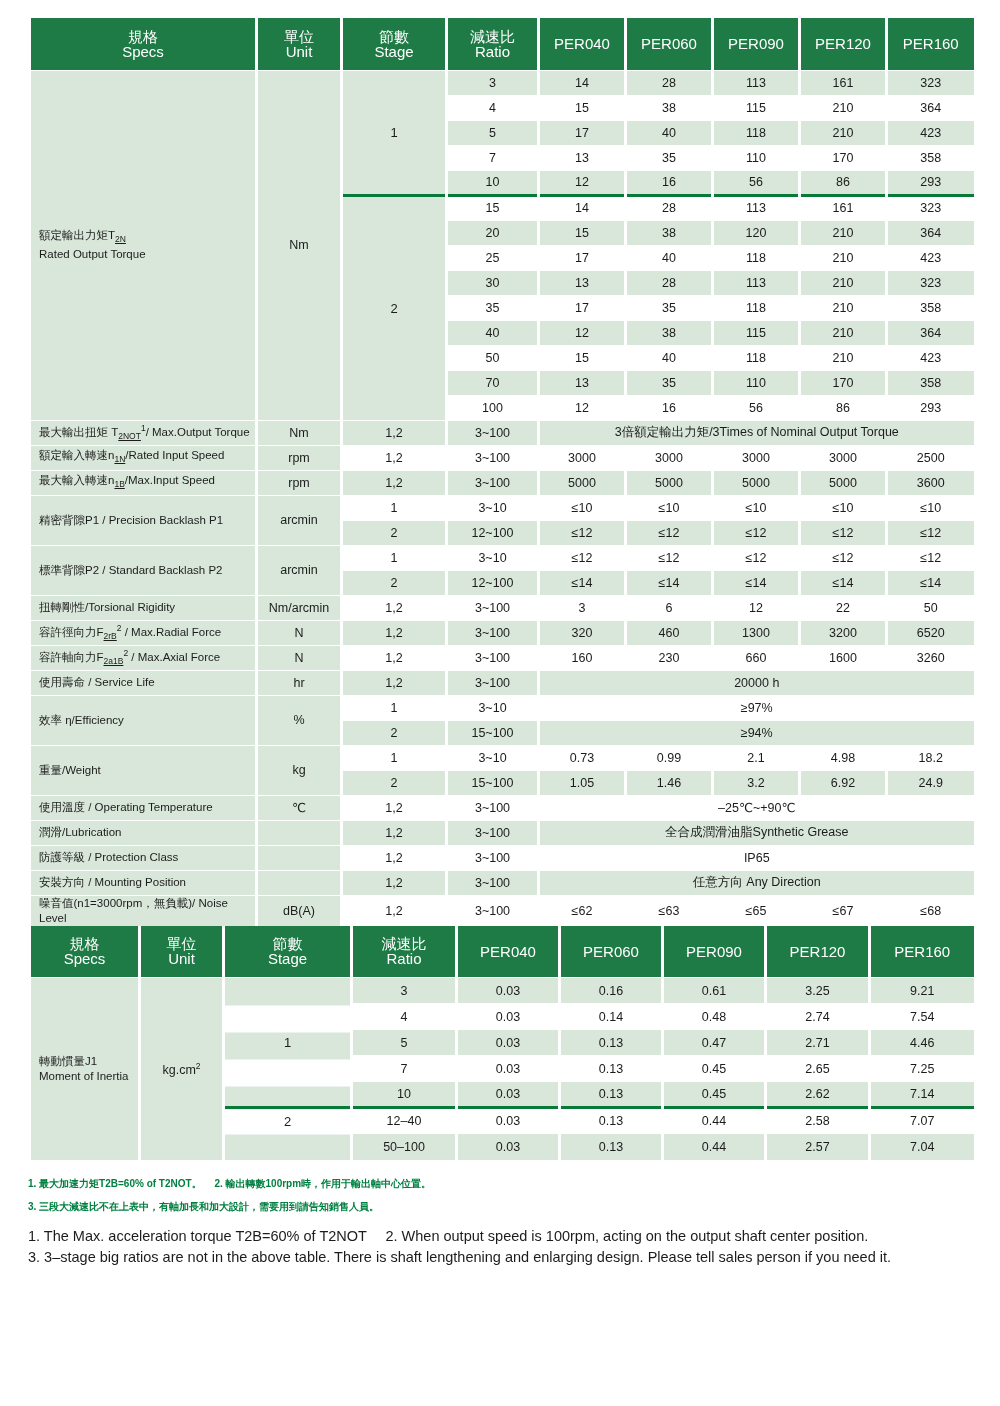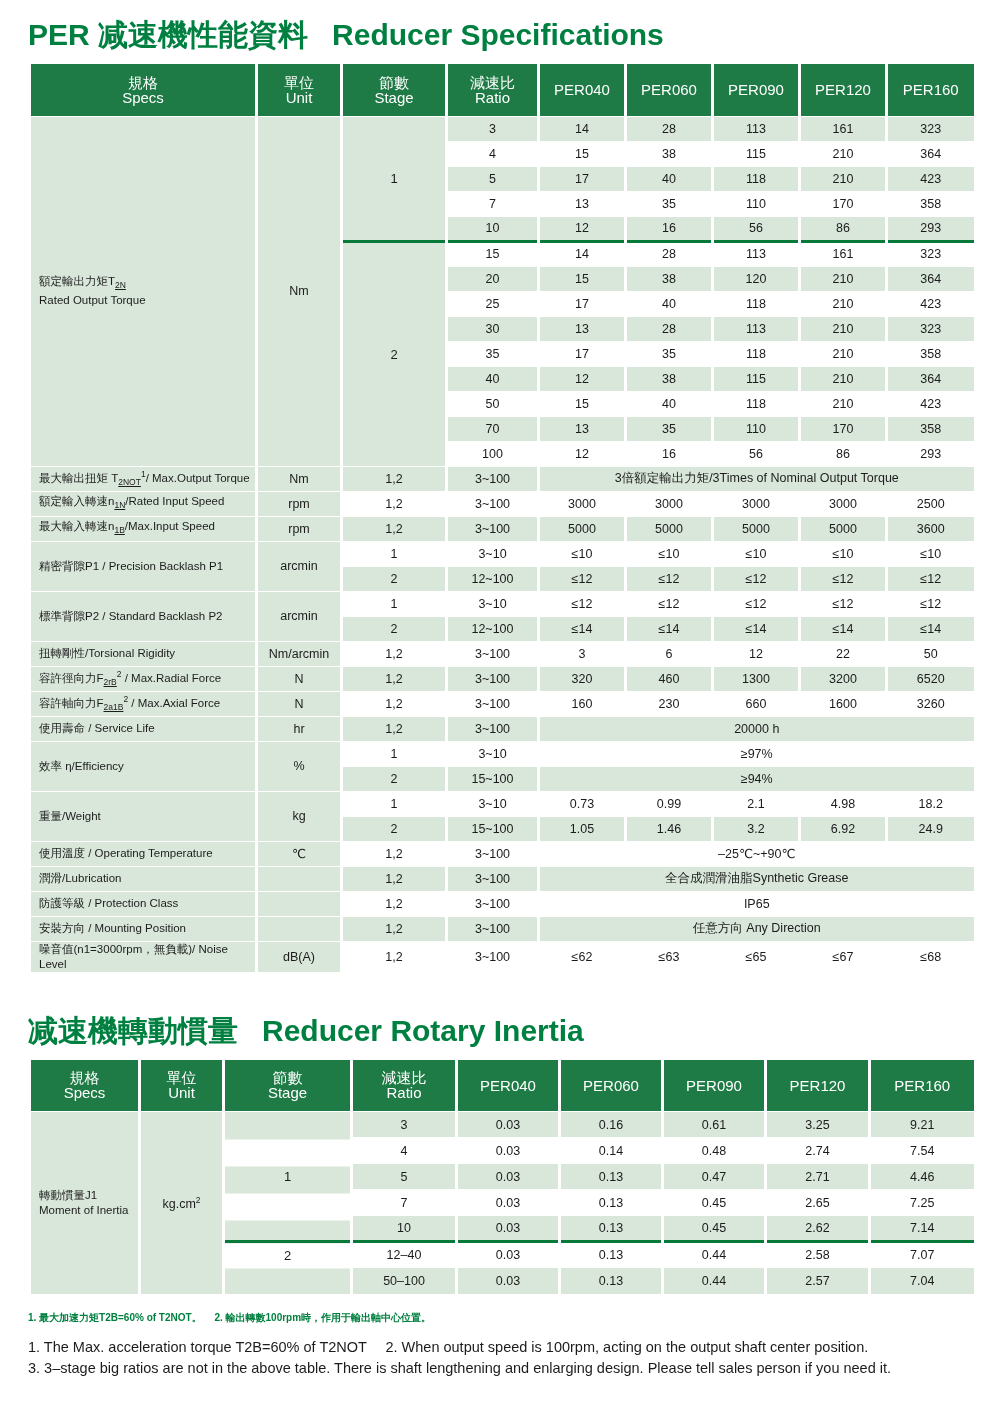--- a/index.html
+++ b/index.html
@@ -39,21 +39,20 @@
   .notes{margin-top:12px;width:944px;}
   .note-zh{color:var(--green);font-weight:bold;font-size:10px;line-height:23px;margin:0;}
   .note-en{color:var(--ink);font-size:14.5px;line-height:21px;margin:0;}
   .note-gap{height:8px;}
 </style>
 </head>
 <body>
 
 <div class="wrap">
 
-  <h1><span>PER 减速機性能資料</span><span class="en">Reducer Specifications</span></h1>
 
   <table class="t1">
       <colgroup>
         <col style="width:227px">
         <col style="width:85px">
         <col style="width:105px">
         <col style="width:92px">
         <col style="width:87px">
         <col style="width:87px">
         <col style="width:87px">
@@ -366,21 +365,20 @@
           <td>3~100</td>
           <td>≤62</td>
           <td>≤63</td>
           <td>≤65</td>
           <td>≤67</td>
           <td>≤68</td>
         </tr>
       </tbody>
     </table>
 
-  <h2><span>减速機轉動慣量</span><span class="en">Reducer Rotary Inertia</span></h2>
 
   <table class="t2">
       <colgroup>
         <col style="width:110px">
         <col style="width:84px">
         <col style="width:128px">
         <col style="width:105px">
         <col style="width:103px">
         <col style="width:103px">
         <col style="width:103px">
@@ -459,18 +457,19 @@
           <td>0.13</td>
           <td>0.44</td>
           <td>2.57</td>
           <td>7.04</td>
         </tr>
       </tbody>
     </table>
 
   <div class="notes">
     <p class="note-zh">1. 最大加速力矩T2B=60% of T2NOT。  2. 輸出轉數100rpm時，作用于輸出軸中心位置。</p>
+    <p class="note-zh">3. 三段大減速比不在上表中，有軸加長和加大設計，需要用到請告知銷售人員。</p>
     <div class="note-gap"></div>
     <p class="note-en">1. The Max. acceleration torque T2B=60% of T2NOT  2. When output speed is 100rpm, acting on the output shaft center position.</p>
     <p class="note-en">3. 3–stage big ratios are not in the above table. There is shaft lengthening and enlarging design. Please tell sales person if you need it.</p>
   </div>
 
 </div>
 
 </body></html>

